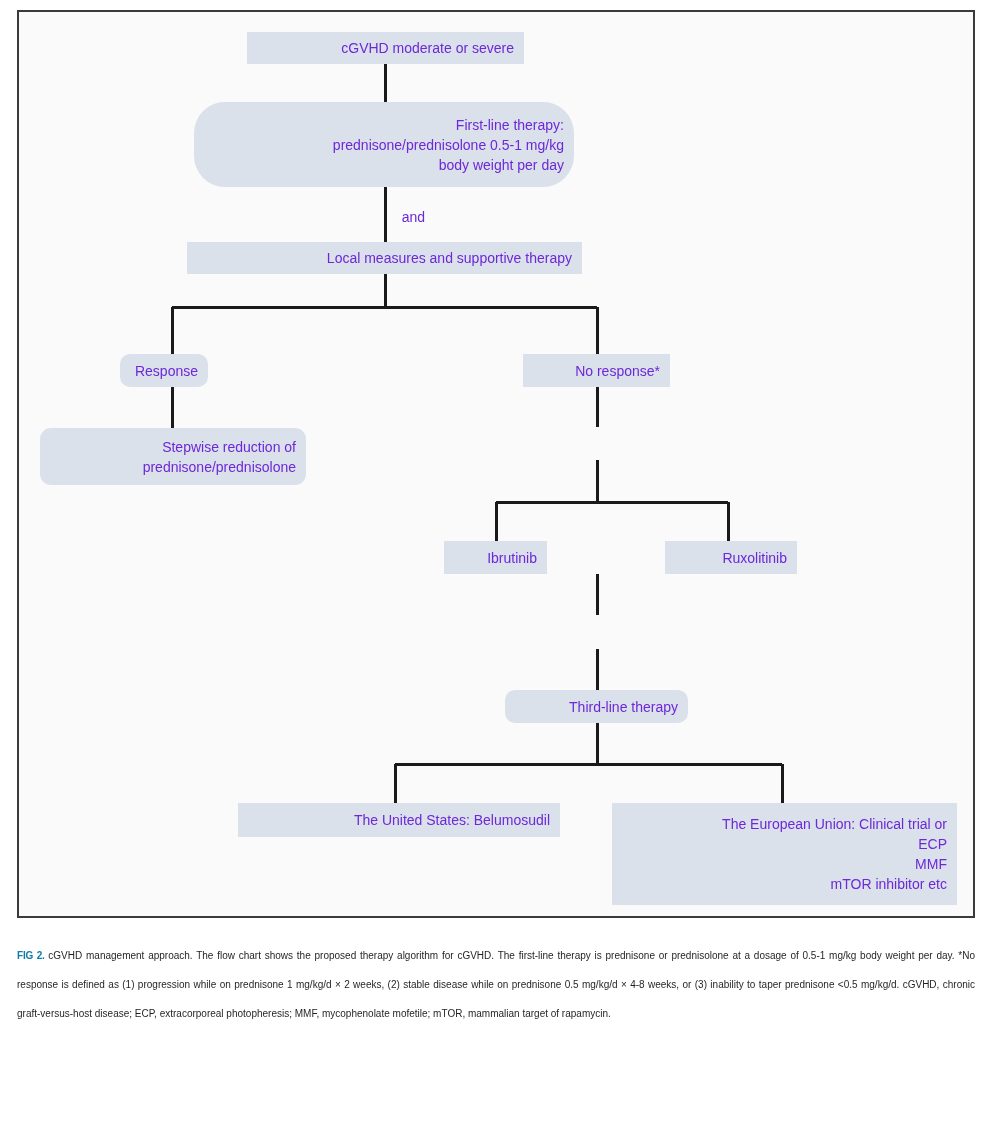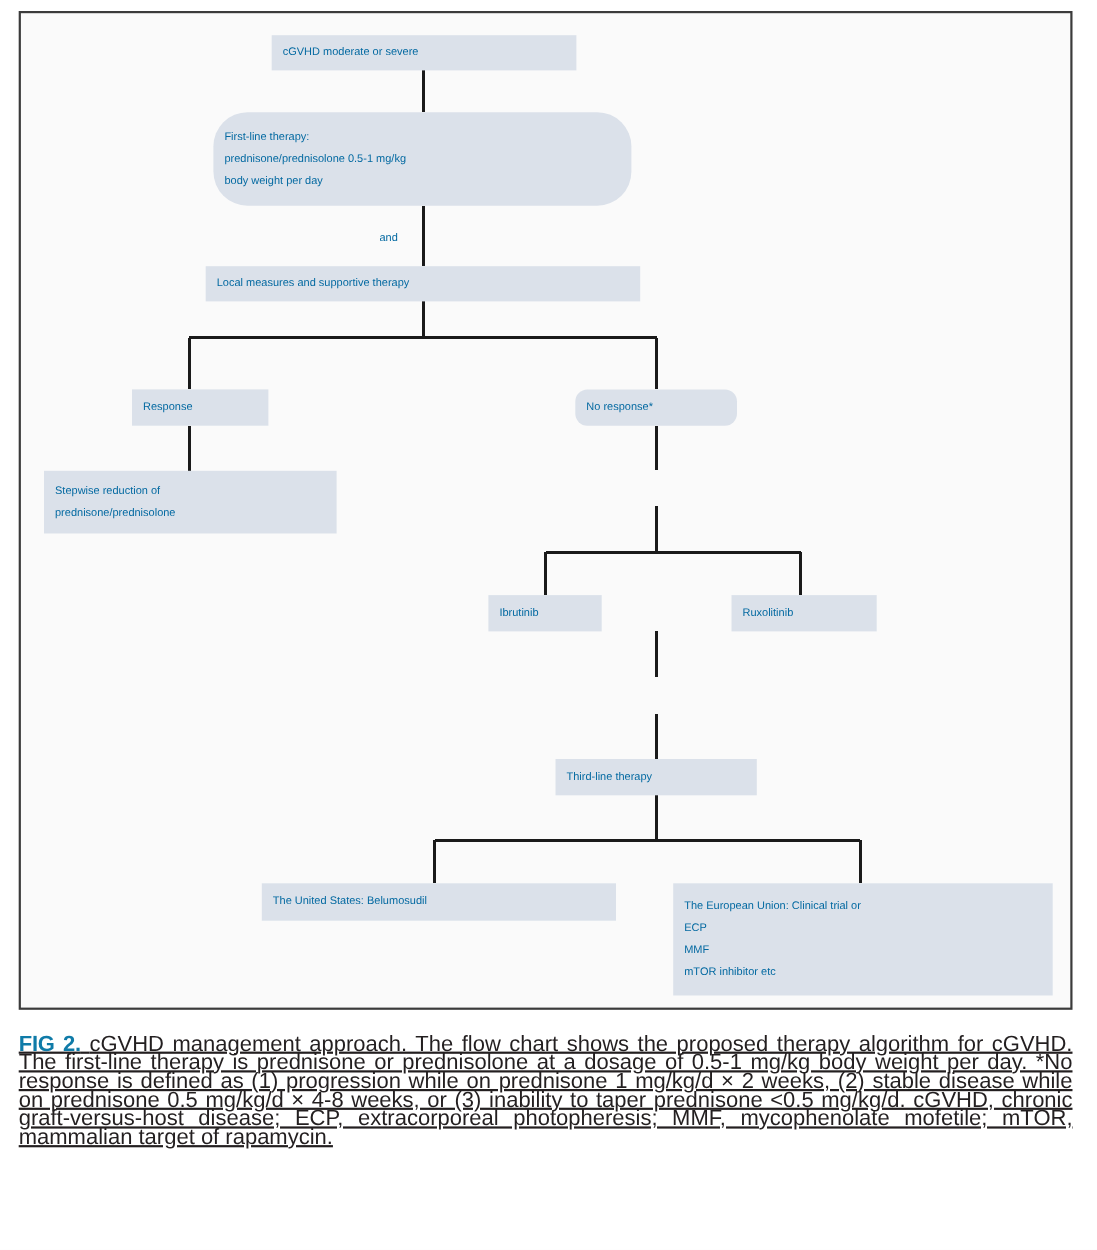--- a/index.html
+++ b/index.html
@@ -24,43 +24,42 @@
   
   #flowchart{position:absolute;left:0;top:0;width:958px;height:908px;}
   #connectors{position:absolute;left:0;top:0;width:958px;height:908px;}
 
   .node{
     position:absolute;
     background:#dbe1ea;
     display:flex;
     align-items:center;
     justify-content:center;
-    text-align:left;
-    font-size:10px;
+    text-align:right;
+    font-size:14px;
     line-height:20px;
-    color:#0369a1;
+    color:#6d28d9;
     box-sizing:border-box;
     padding:4px 10px;
     white-space:pre-line;
     z-index:2;
   }
   .node.plain{
     background:transparent;
     padding:0;
   }
   .node .lines{width:100%;}
 
   
   #caption{
     position:absolute;left:17px;top:941px;width:958px;
-    font-size:20px;line-height:17px;
+    font-size:10px;line-height:29px;
     color:#231f20;
     text-align:justify;
     text-justify:inter-word;
-    text-decoration:underline;
   }
   #caption .figlabel{
     color:#0f7ba8;
     font-weight:bold;
     letter-spacing:-0.2px;
   }
   #caption .body{}
 </style>
 </head>
 <body>
@@ -117,44 +116,44 @@
       </div>
 
       <div class="node plain" style="left:326px;top:193px;width:80px;height:24px;">
         <div class="lines">and</div>
       </div>
 
       <div class="node" style="left:168px;top:230px;width:395px;height:32px;">
         <div class="lines">Local measures and supportive therapy</div>
       </div>
 
-      <div class="node" style="left:101px;top:342px;width:124px;height:33px;">
+      <div class="node" style="left:101px;top:342px;width:88px;height:33px;border-radius:10px;">
         <div class="lines">Response</div>
       </div>
 
-      <div class="node" style="left:504px;top:342px;width:147px;height:33px;border-radius:11px;">
+      <div class="node" style="left:504px;top:342px;width:147px;height:33px;">
         <div class="lines">No response*</div>
       </div>
 
-      <div class="node" style="left:21px;top:416px;width:266px;height:57px;">
+      <div class="node" style="left:21px;top:416px;width:266px;height:57px;border-radius:11px;">
         <div class="lines">Stepwise reduction of
 prednisone/prednisolone</div>
       </div>
 
 
       <div class="node" style="left:425px;top:529px;width:103px;height:33px;">
         <div class="lines">Ibrutinib</div>
       </div>
 
       <div class="node" style="left:646px;top:529px;width:132px;height:33px;">
         <div class="lines">Ruxolitinib</div>
       </div>
 
 
-      <div class="node" style="left:486px;top:678px;width:183px;height:33px;">
+      <div class="node" style="left:486px;top:678px;width:183px;height:33px;border-radius:10px;">
         <div class="lines">Third-line therapy</div>
       </div>
 
       <div class="node" style="left:593px;top:791px;width:345px;height:102px;">
         <div class="lines">The European Union: Clinical trial or
 ECP
 MMF
 mTOR inhibitor etc</div>
       </div>
 

